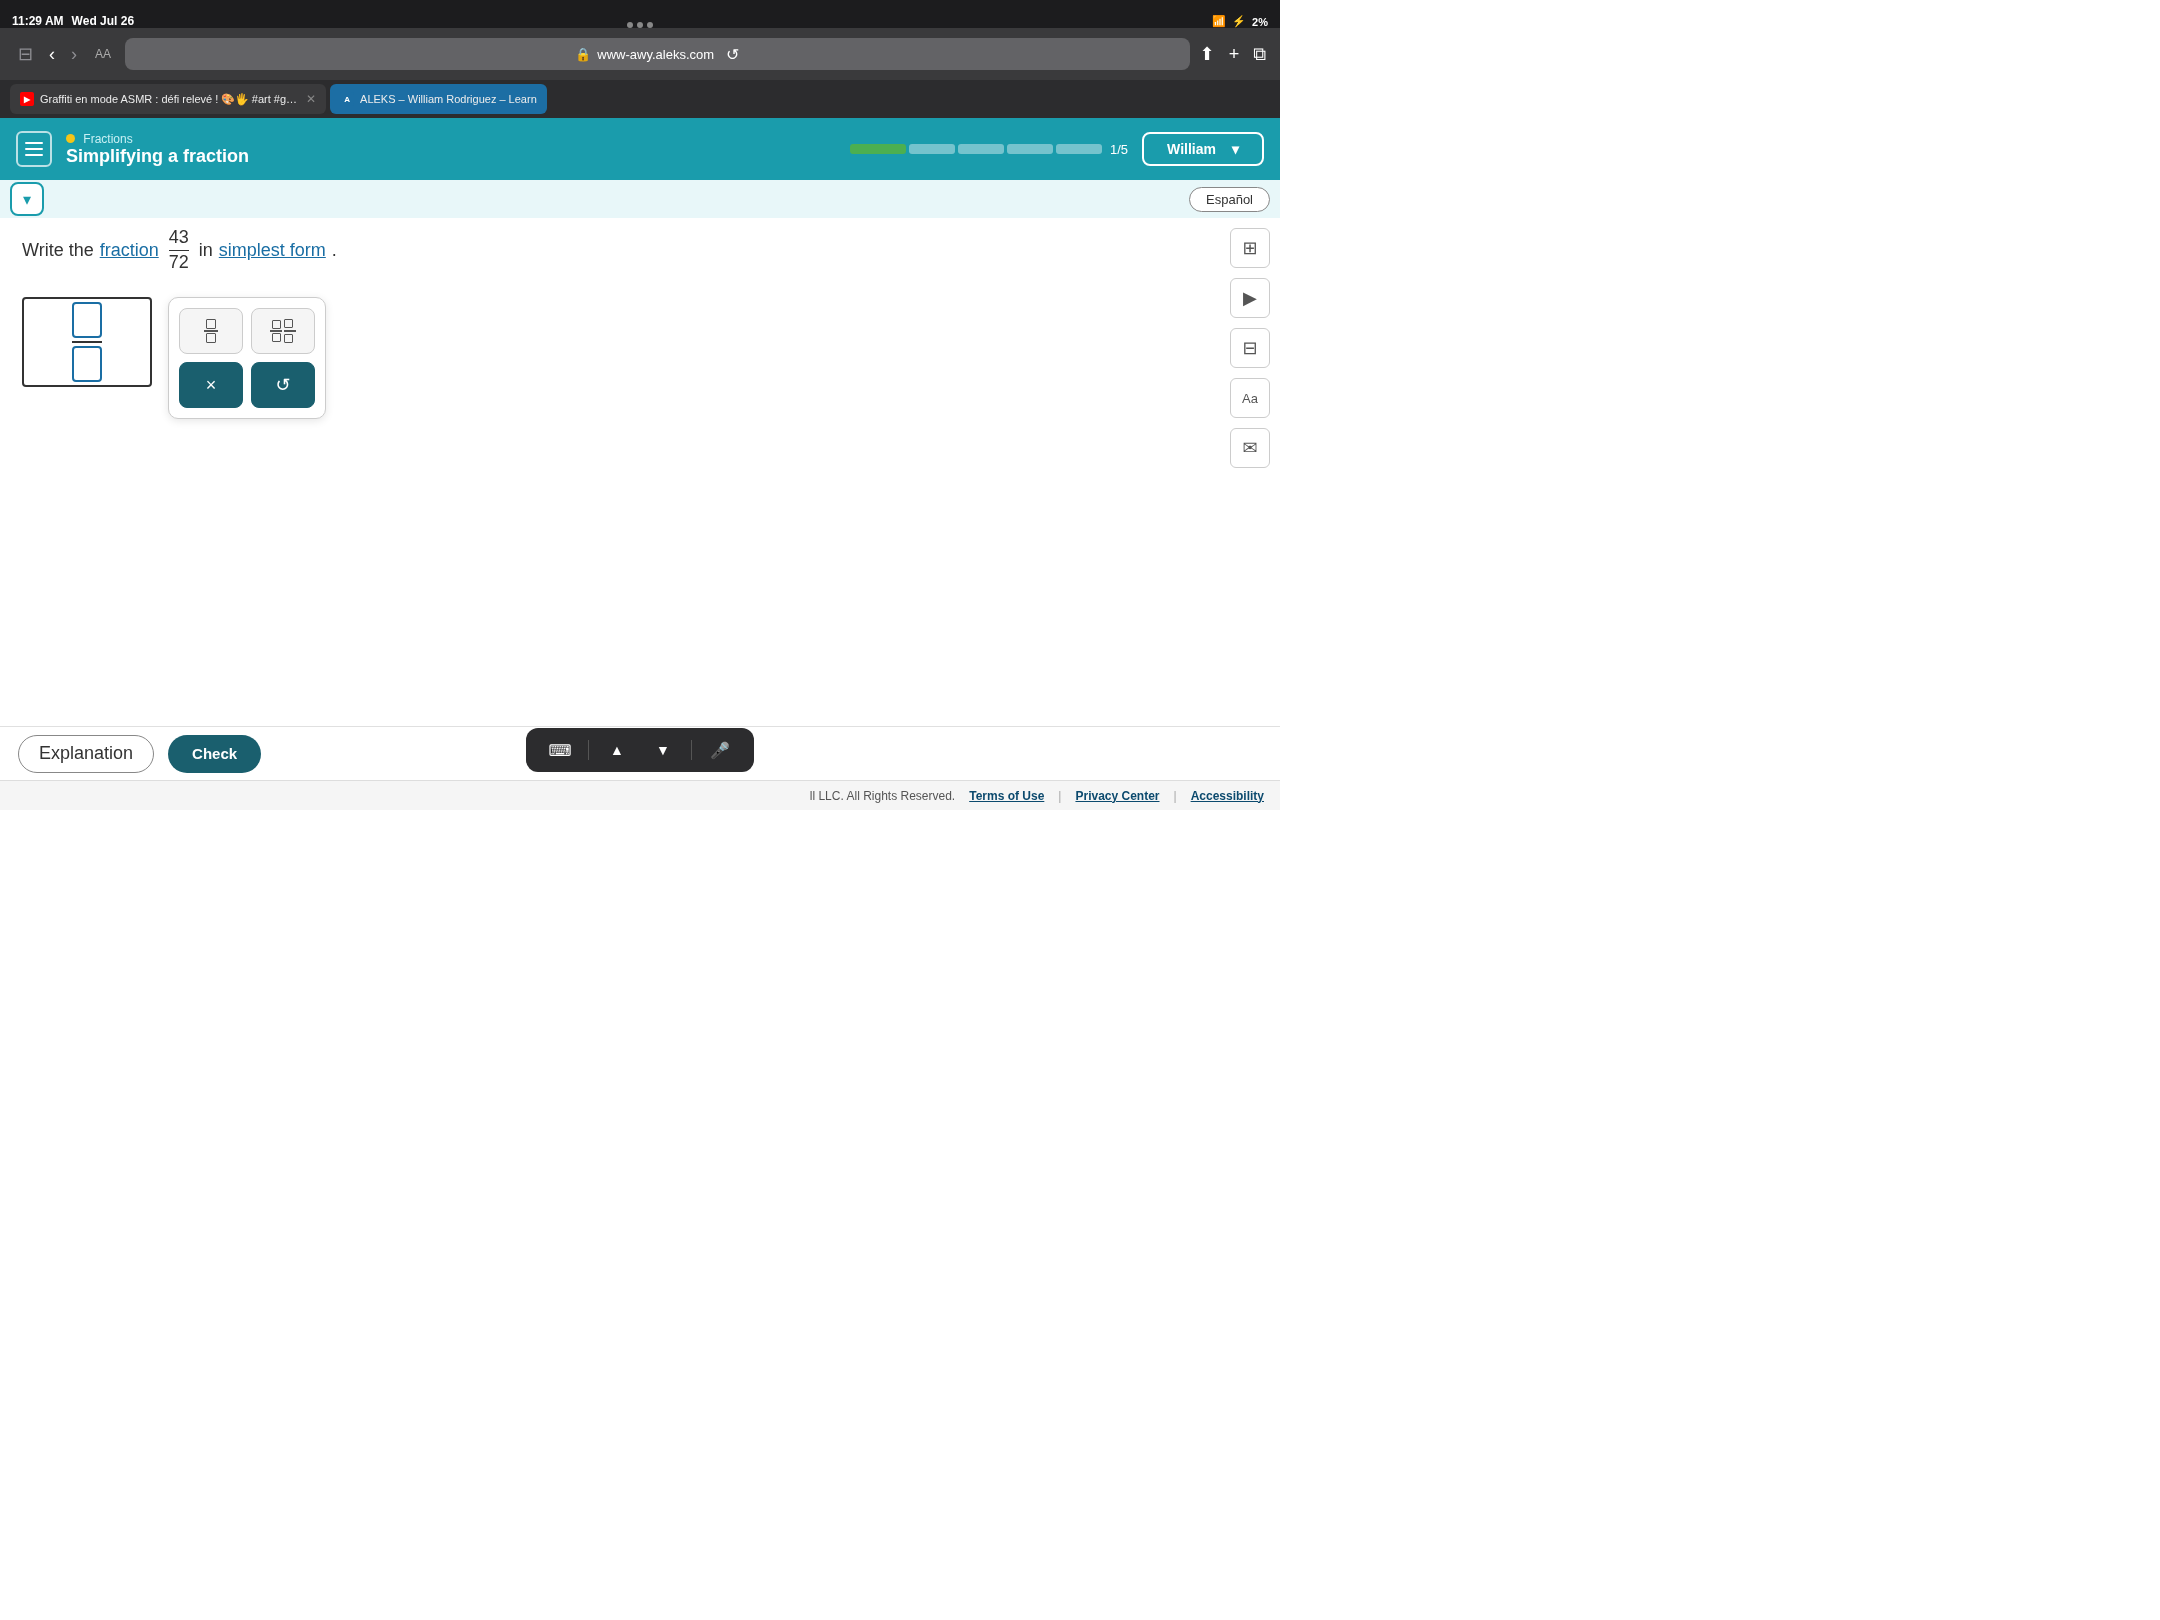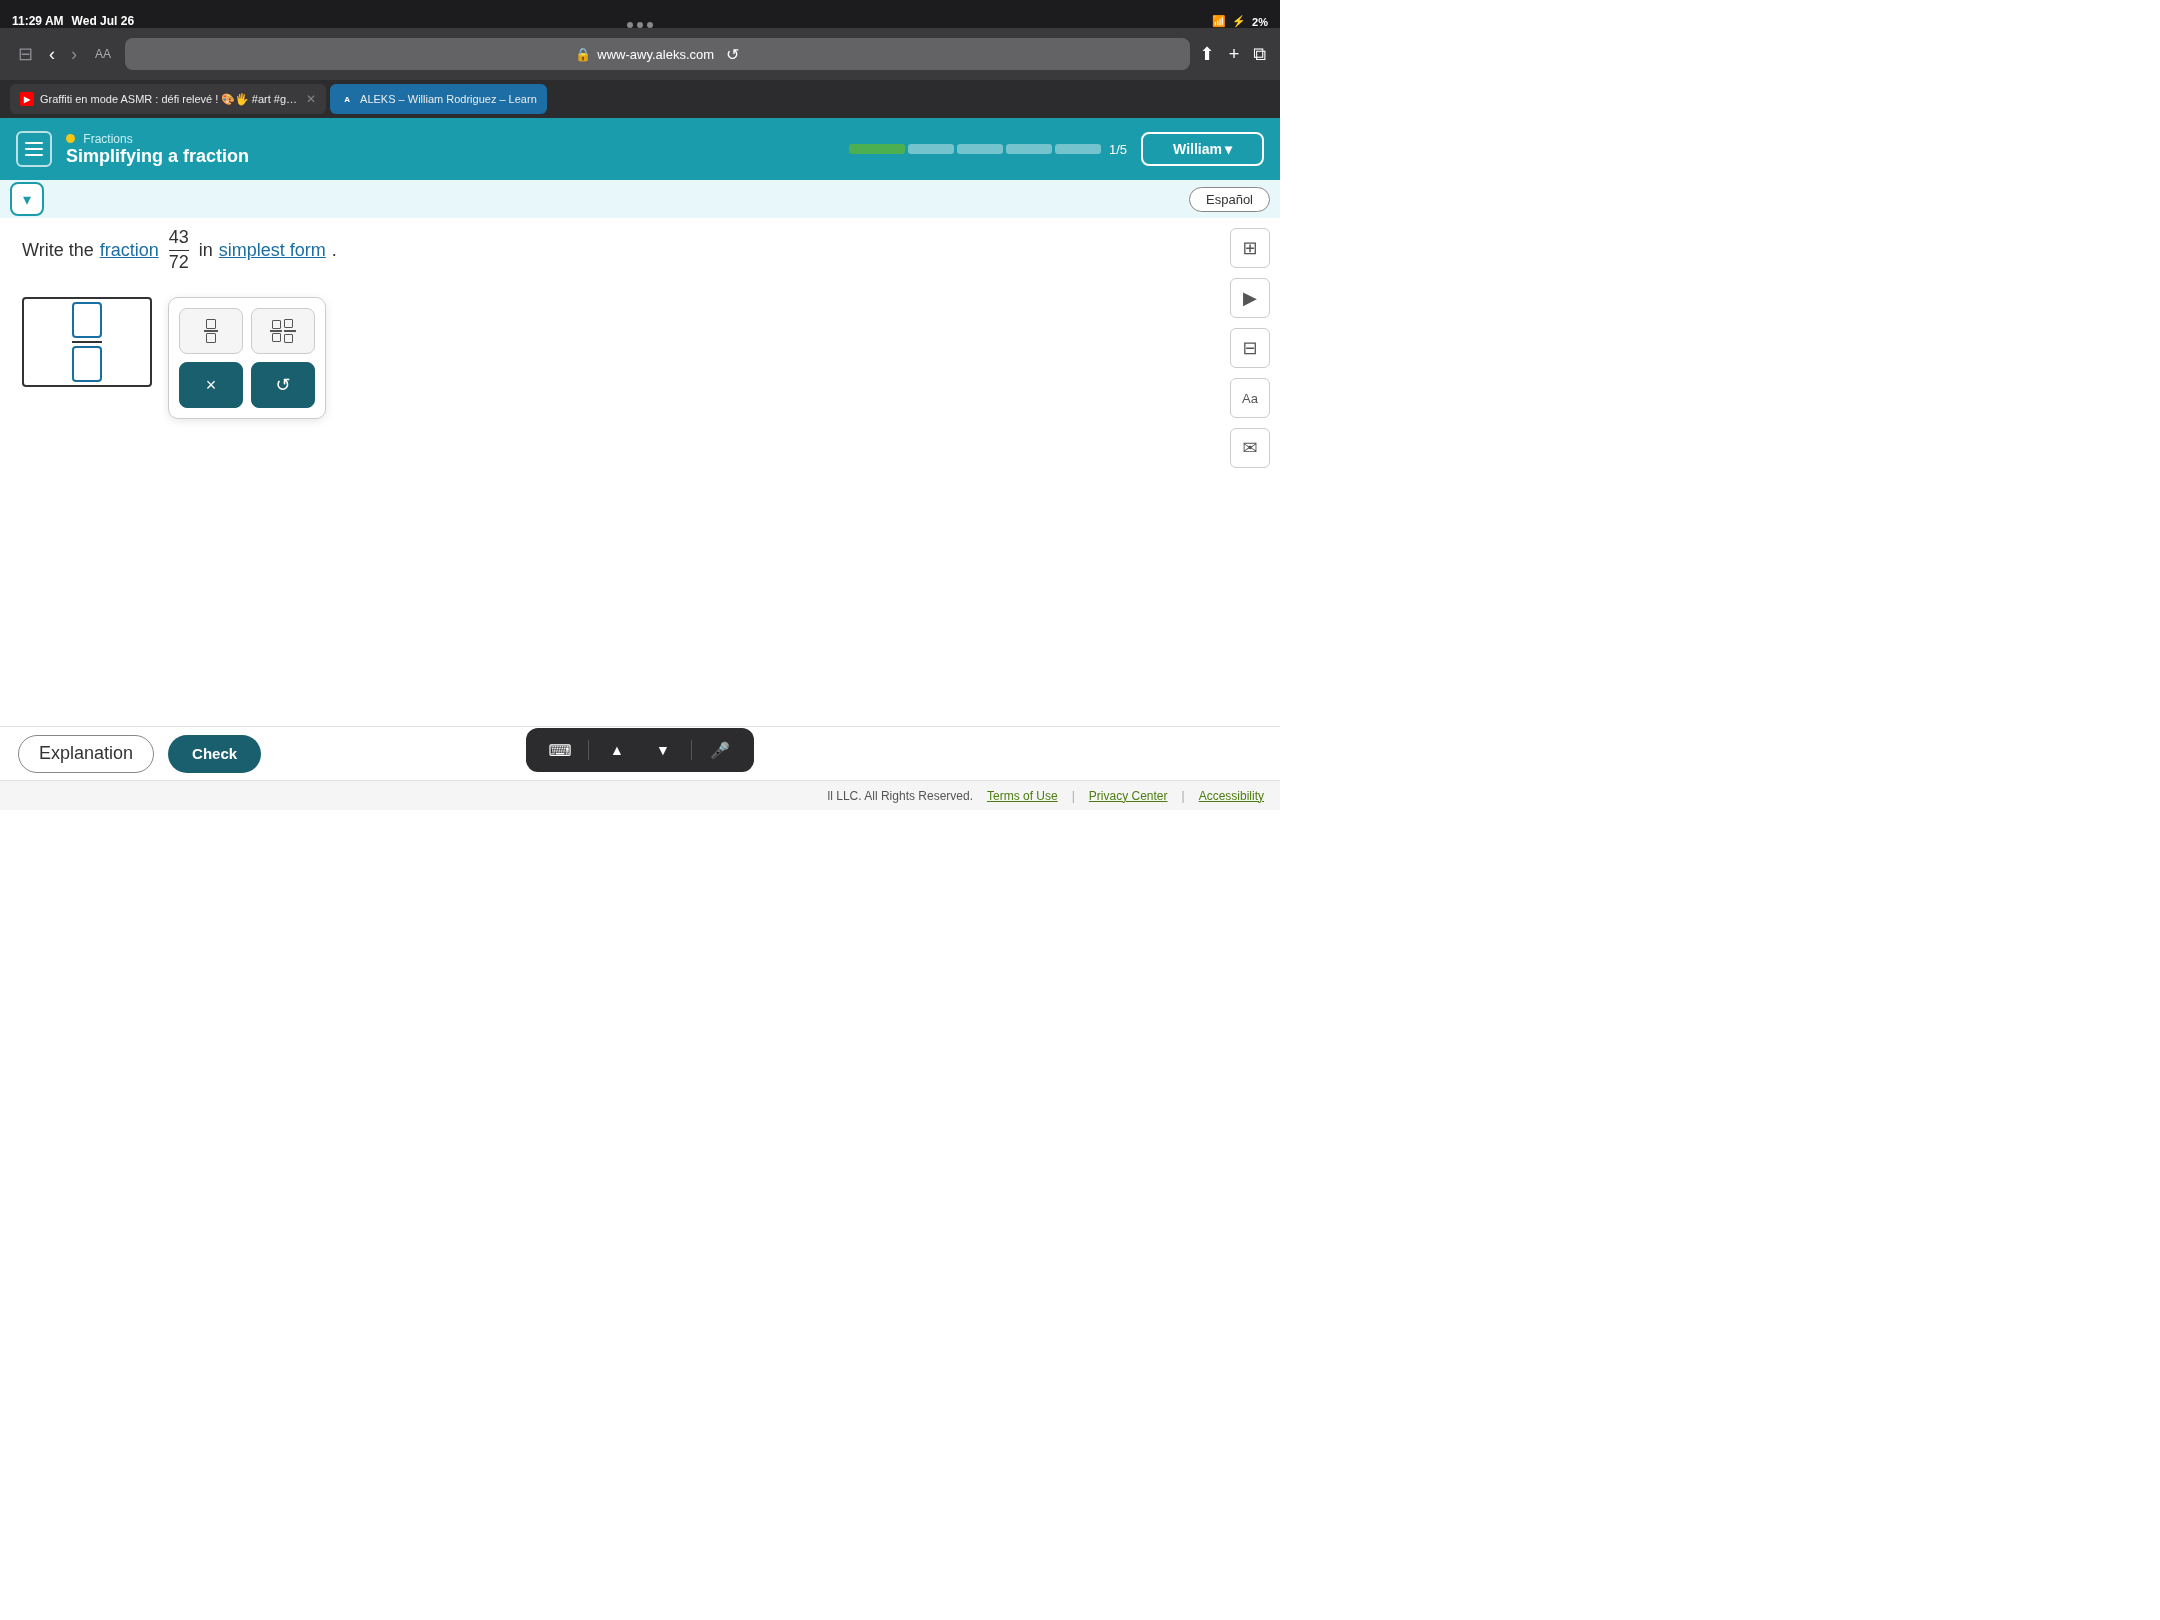--- a/index.html
+++ b/index.html
@@ -103,23 +103,23 @@
     .progress-segment { height: 10px; border-radius: 3px; }
     .progress-text { color: #fff; font-size: 13px; }
     .user-btn {
       height: 34px;
       border: 2px solid #fff;
       border-radius: 8px;
       background: transparent;
       color: #fff;
       font-size: 14px;
       font-weight: 600;
-      padding: 0 30px;
-      cursor: pointer;
-      display: flex; align-items: center; gap: 3px;
+      padding: 0 23px;
+      cursor: pointer;
+      display: flex; align-items: center; gap: 16px;
     }
 
     
     .toolbar-row {
       height: 38px;
       background: #e8f7f9;
       display: flex;
       align-items: center;
       padding: 0 10px;
       gap: 10px;
@@ -314,21 +314,21 @@
       background: #f5f5f5;
       display: flex;
       align-items: center;
       justify-content: flex-end;
       padding: 0 16px;
       gap: 14px;
       font-size: 12px;
       color: #555;
       border-top: 1px solid #ddd;
     }
-    .footer-link { color: #4d7c0f; text-decoration: underline; cursor: pointer; }
+    .footer-link { color: #0c4a6e; text-decoration: underline; cursor: pointer; font-weight: bold; }
     .footer-sep { color: #aaa; }
   </style>
 </head>
 <body>
 
 <div class="status-bar">
   <div class="status-left">
     <span>11:29 AM</span>
     <span>Wed Jul 26</span>
   </div>

